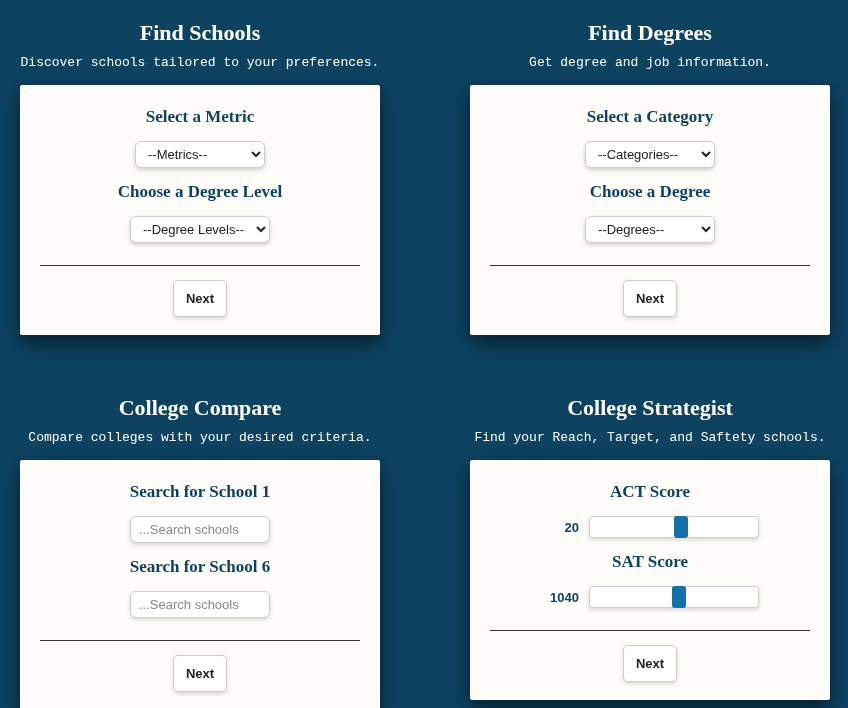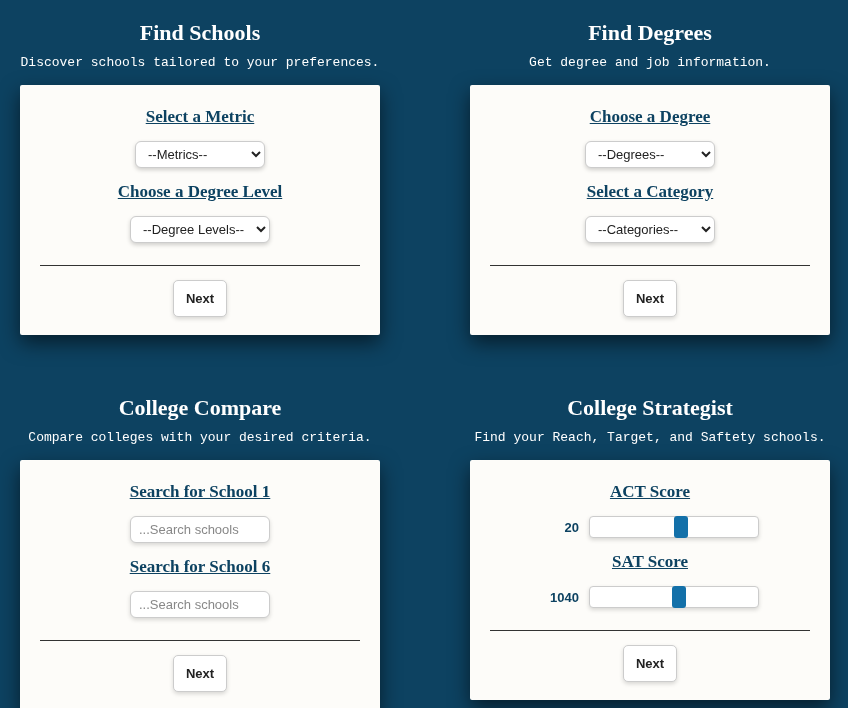--- a/index.html
+++ b/index.html
@@ -50,21 +50,20 @@
       flex-direction: column;
       align-items: center;
     }
     .field-label {
       color: #0d4261;
       font-family: Georgia, 'Times New Roman', serif;
       font-size: 17px;
       font-weight: bold;
       margin-bottom: 14px;
       text-align: center;
-      text-decoration: underline;
     }
     .field-group {
       display: flex;
       flex-direction: column;
       align-items: center;
       width: 100%;
       margin-bottom: 14px;
     }
     select {
       background-color: #ffffff;
@@ -178,29 +177,29 @@
       <hr class="divider">
       <button class="next-btn">Next</button>
     </div>
   </div>
 
   <div class="tool-block">
     <h2 class="tool-title">Find Degrees</h2>
     <p class="tool-subtitle">Get degree and job information.</p>
     <div class="card">
       <div class="field-group">
+        <div class="field-label">Select a Category</div>
+        <select>
+          <option>--Categories--</option>
+        </select>
+      </div>
+      <div class="field-group">
         <div class="field-label">Choose a Degree</div>
         <select>
           <option>--Degrees--</option>
-        </select>
-      </div>
-      <div class="field-group">
-        <div class="field-label">Select a Category</div>
-        <select>
-          <option>--Categories--</option>
         </select>
       </div>
       <hr class="divider">
       <button class="next-btn">Next</button>
     </div>
   </div>
 
   <div class="tool-block">
     <h2 class="tool-title">College Compare</h2>
     <p class="tool-subtitle">Compare colleges with your desired criteria.</p>

